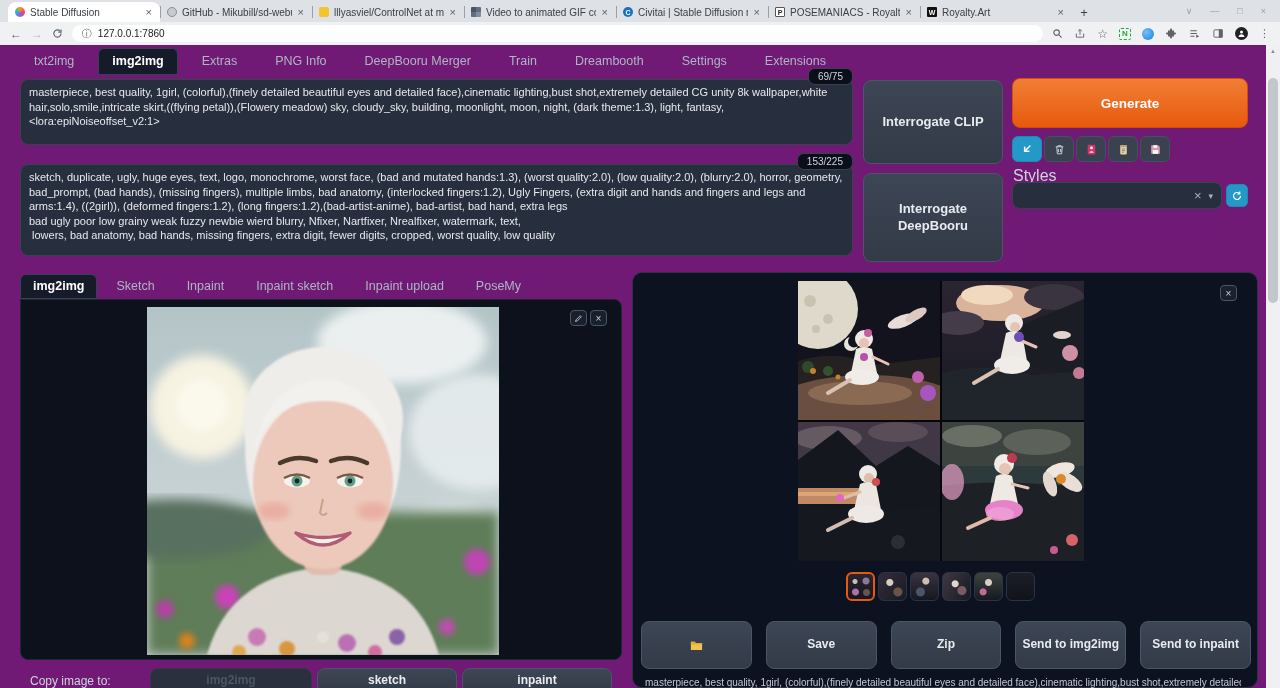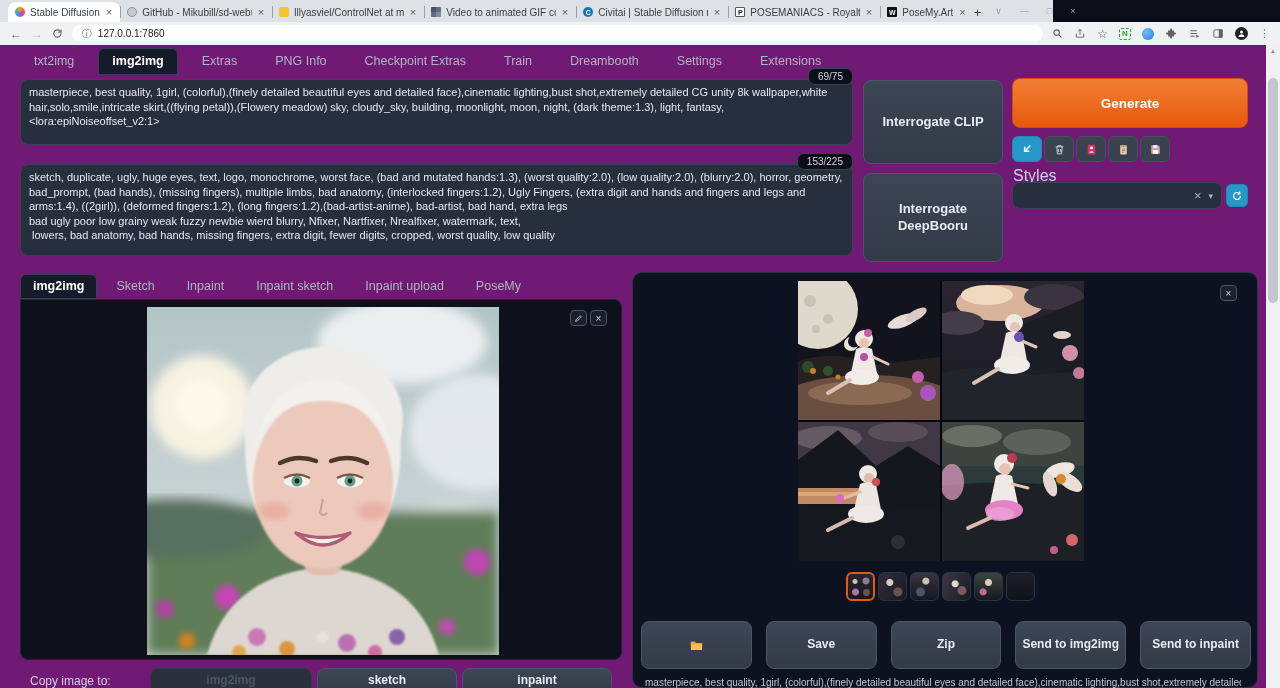--- a/index.html
+++ b/index.html
@@ -1,20 +1,20 @@
 <!DOCTYPE html>
 <html><head>
 <meta charset="utf-8">
 <style>
   *{margin:0;padding:0;box-sizing:border-box;}
   body{font-family:"Liberation Sans",sans-serif;background:#000;}
   .screen{position:relative;width:1280px;height:688px;overflow:hidden;background:#0b0f19;font-family:"Liberation Sans",sans-serif;}
 
   
-  .tabstrip{position:absolute;top:0;left:0;width:1053px;height:22px;background:#dee1e6;display:flex;align-items:flex-end;padding-left:8px;}
+  .tabstrip{position:absolute;top:0;left:0;width:1280px;height:22px;background:#dee1e6;display:flex;align-items:flex-end;padding-left:8px;}
   .btab{position:relative;display:flex;align-items:center;gap:5px;width:152px;height:20px;padding:0 7px;font-size:10px;color:#3c4043;cursor:default;}
   .btab + .btab::before{content:"";position:absolute;left:0;top:4px;height:12px;width:1px;background:#9aa0a6;}
   .btab.active{background:#fff;border-radius:8px 8px 0 0;z-index:2;}
   .btab.active::before{display:none;}
   .btab .ttl{flex:1;white-space:nowrap;overflow:hidden;}
   .btab .x{color:#5f6368;font-size:11px;line-height:1;padding:0 1px;}
   .fav{width:10px;height:10px;border-radius:50%;flex:none;display:flex;align-items:center;justify-content:center;font-size:7px;font-weight:bold;color:#fff;}
   .f-sd{background:conic-gradient(#f59e0b,#ef476f,#8b5cf6,#22b8cf,#f59e0b);}
   .f-gh{background:#c7cbd1;border:1px solid #8a9099;}
   .f-cn{background:#f4c430;border-radius:2px;}
@@ -125,21 +125,21 @@
       <span class="ttl">Civitai | Stable Diffusion model</span>
       <span class="x">×</span>
     </div>
     <div class="btab">
       <span class="fav f-pm">P</span>
       <span class="ttl">POSEMANIACS - Royalty free 3</span>
       <span class="x">×</span>
     </div>
     <div class="btab">
       <span class="fav f-pa">W</span>
-      <span class="ttl">PoseMy.Art</span>
+      <span class="ttl">Royalty.Art</span>
       <span class="x">×</span>
     </div>
     <div class="newtab">+</div>
     <div class="wincontrols">
       <span>∨</span>
       <span>—</span>
       <span>□</span>
       <span>×</span>
     </div>
   </div>
@@ -189,21 +189,21 @@
     </div>
   </div>
 
   <div class="ui">
 
     <div class="navtabs">
       <div class="navtab">txt2img</div>
       <div class="navtab active">img2img</div>
       <div class="navtab">Extras</div>
       <div class="navtab">PNG Info</div>
-      <div class="navtab">Checkpoint Extras</div>
+      <div class="navtab">DeepBooru Merger</div>
       <div class="navtab">Train</div>
       <div class="navtab">Dreambooth</div>
       <div class="navtab">Settings</div>
       <div class="navtab">Extensions</div>
     </div>
 
     <div class="ta-wrap" style="top:34px;">
       <span class="counter">69/75</span>
       <textarea class="ta" style="height: 66px;" spellcheck="false">masterpiece, best quality, 1girl, (colorful),(finely detailed beautiful eyes and detailed face),cinematic lighting,bust shot,extremely detailed CG unity 8k wallpaper,white hair,solo,smile,intricate skirt,((flying petal)),(Flowery meadow) sky, cloudy_sky, building, moonlight, moon, night, (dark theme:1.3), light, fantasy,
 &lt;lora:epiNoiseoffset_v2:1&gt;</textarea>

